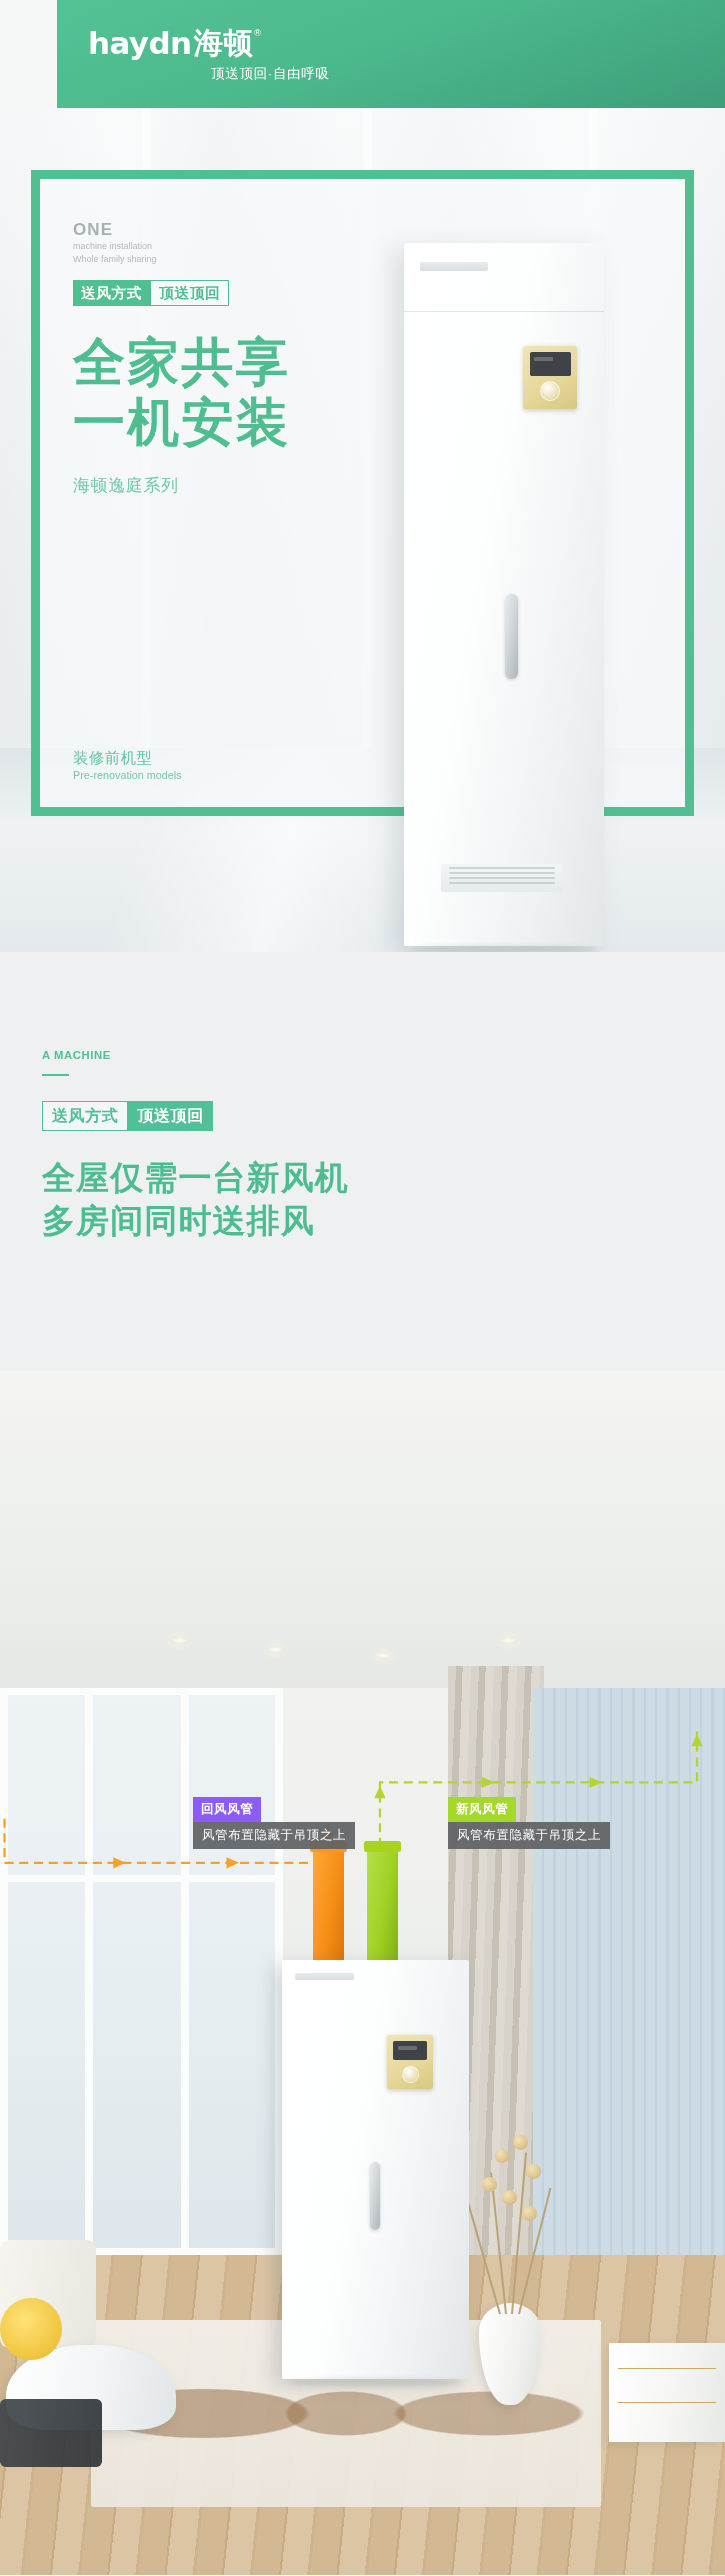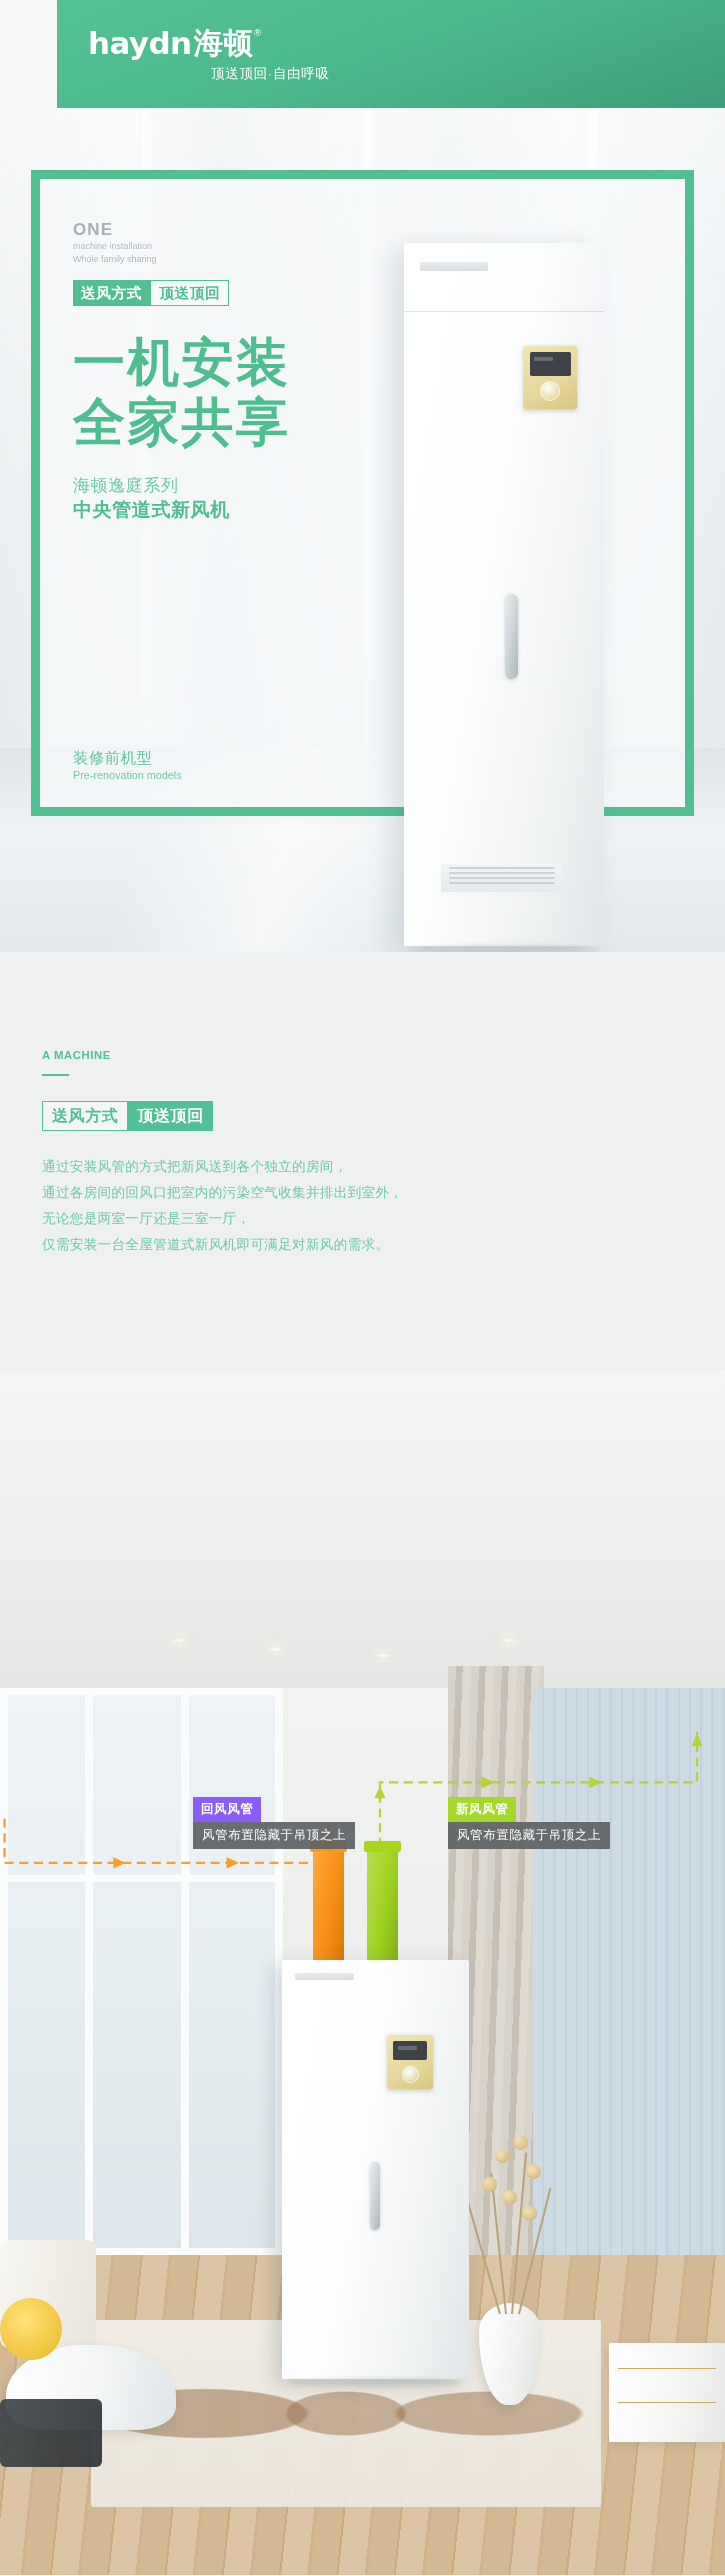--- a/index.html
+++ b/index.html
@@ -594,27 +594,26 @@
       <div class="eyebrow-one">ONE</div>
       <div class="eyebrow-sub">machine installation</div>
       <div class="eyebrow-sub">Whole family sharing</div>
 
       <div class="tagrow">
         <div class="tag-a">送风方式</div>
         <div class="tag-b">顶送顶回</div>
       </div>
 
       <div class="hero-h1">
+        <div>全家共享</div>
         <div>一机安装</div>
-        <div>全家共享</div>
       </div>
 
       <div class="hero-series">
         <span>海顿逸庭系列</span>
-        <strong>中央管道式新风机</strong>
       </div>
     </div>
 
     <div class="hero-foot">
       <div class="hero-foot-cn">装修前机型</div>
       <div class="hero-foot-en">Pre-renovation models</div>
     </div>
 
     <div class="unit">
       <div class="unit-body"></div>
@@ -638,27 +637,25 @@
   <div class="sec2">
     <div class="sec2-inner">
       <div class="kicker">A MACHINE</div>
       <div class="kicker-rule"></div>
 
       <div class="tagrow2">
         <div class="tag2-a">送风方式</div>
         <div class="tag2-b">顶送顶回</div>
       </div>
 
-
-      <div class="sec2-body">
-        <div>通过安装风管的方式把新风送到各个独立的房间，</div>
-        <div>通过各房间的回风口把室内的污染空气收集并排出到室外，</div>
-        <div>无论您是两室一厅还是三室一厅，</div>
-        <div>仅需安装一台全屋管道式新风机即可满足对新风的需求。</div>
-      </div>
+      <div class="sec2-h2">
+        <div>全屋仅需一台新风机</div>
+        <div>多房间同时送排风</div>
+      </div>
+
     </div>
   </div>
 
   <div class="sec3">
     <div class="room-ceiling"></div>
     <div class="ceiling-trim"></div>
 
     <div class="downlight" style="left:170px; top:266px;"></div>
     <div class="downlight" style="left:266px; top:275px;"></div>
     <div class="downlight" style="left:374px; top:281px;"></div>

